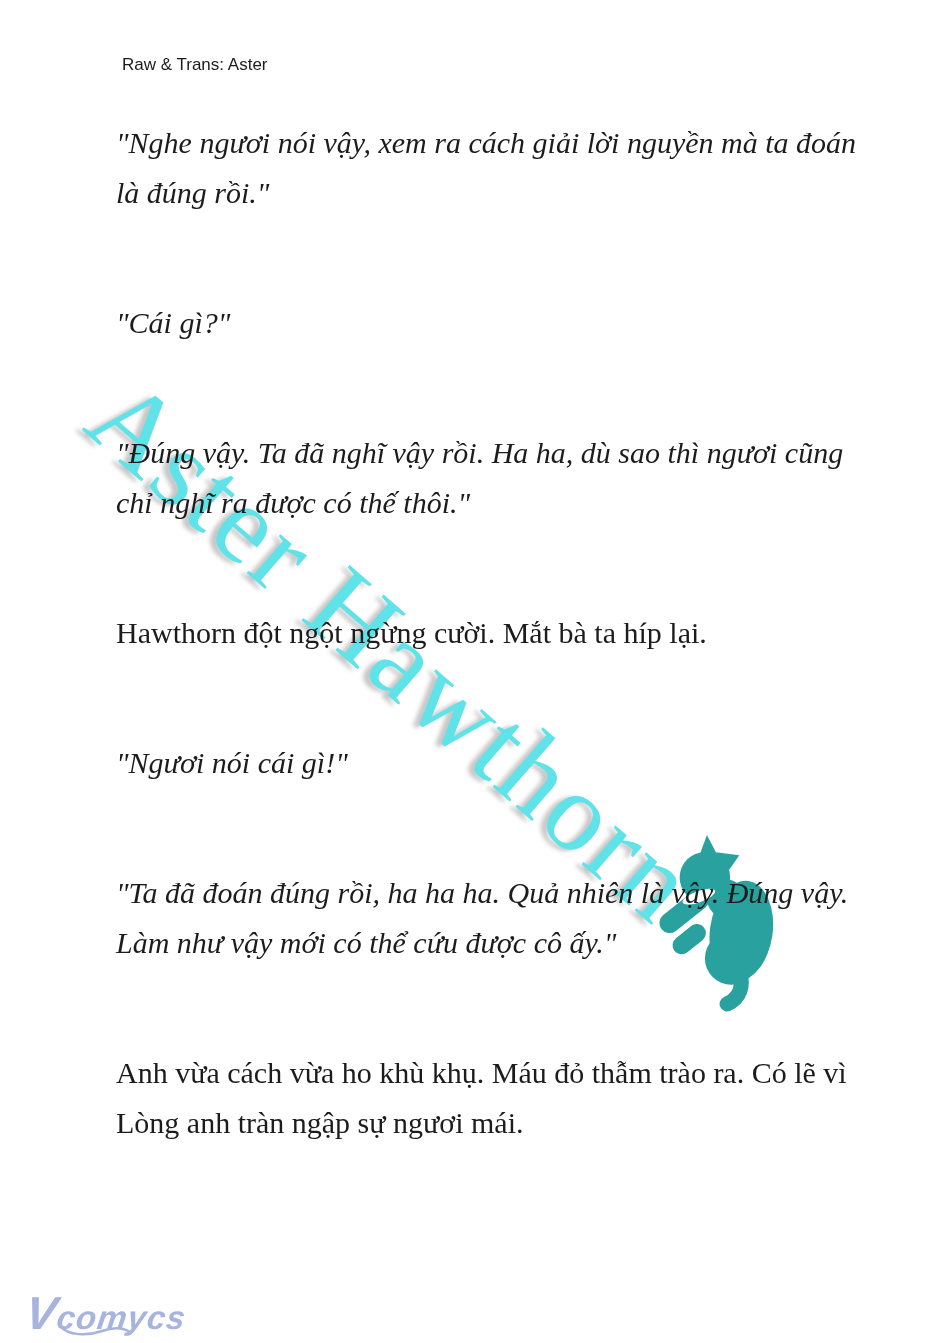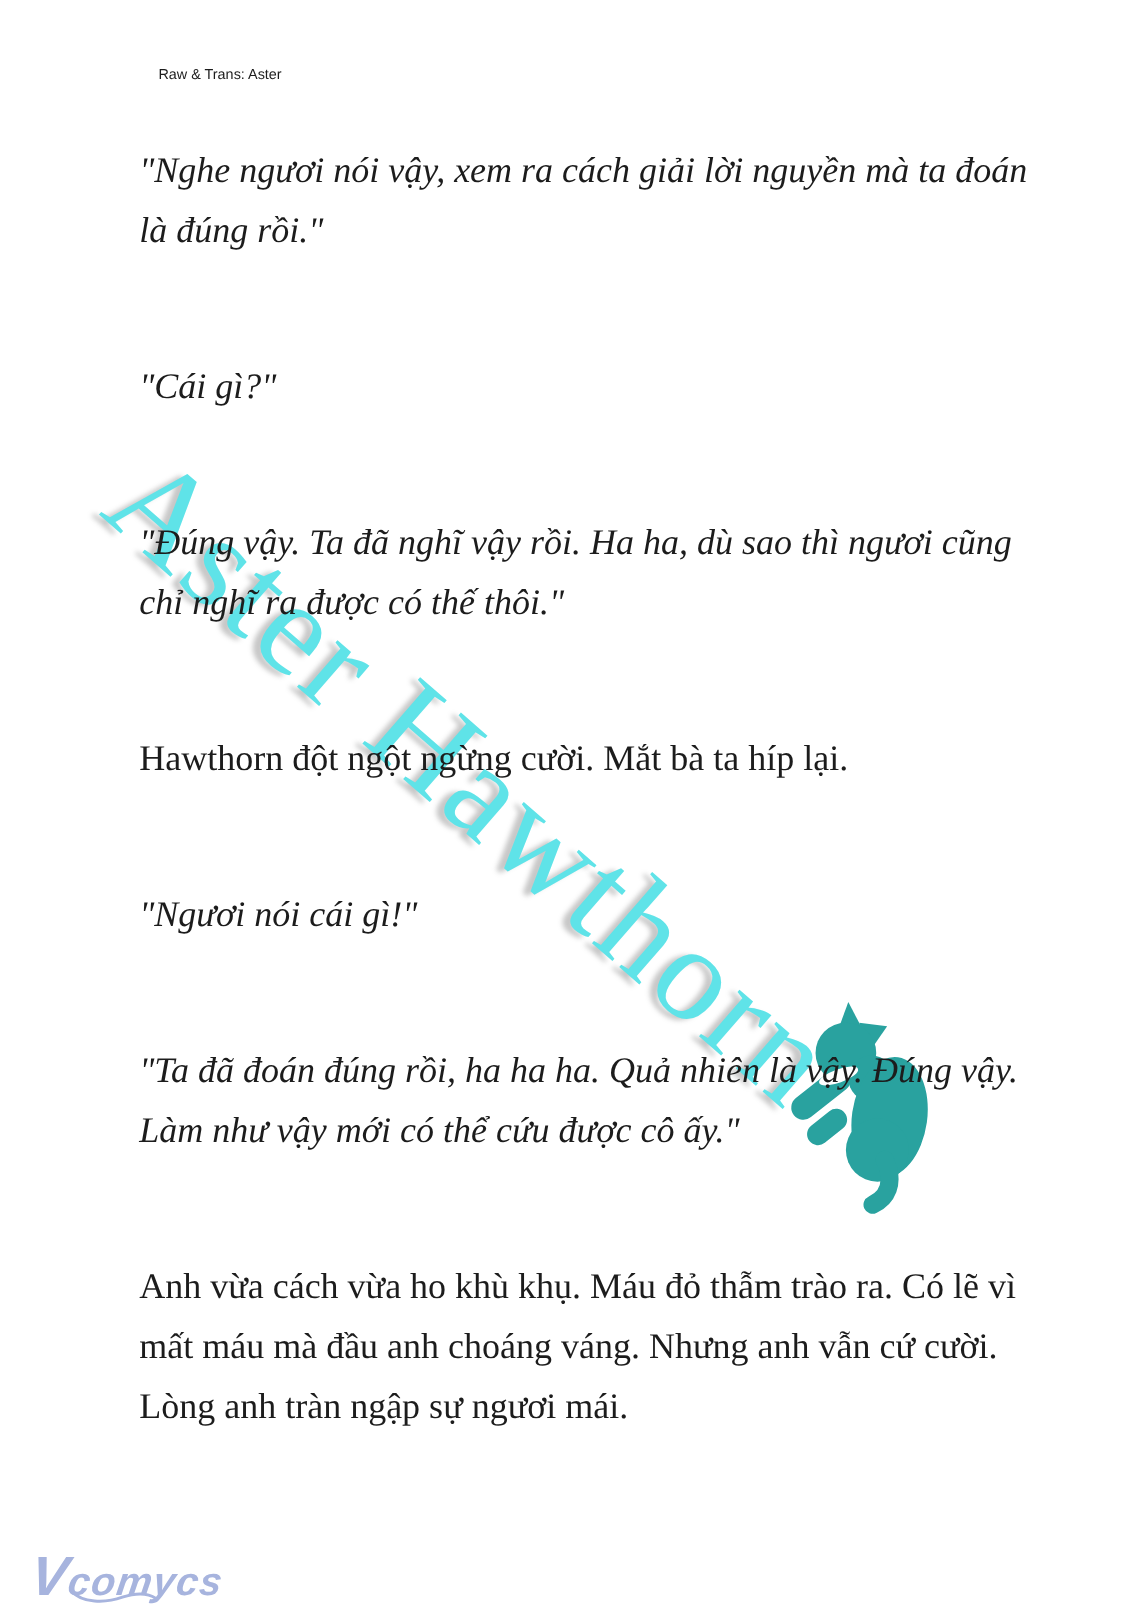--- a/index.html
+++ b/index.html
@@ -8,24 +8,24 @@
     width: 950px;
     height: 1343px;
     background: #ffffff;
     overflow: hidden;
     font-family: "Liberation Serif", serif;
   }
 
   
   .header-credit {
     position: absolute;
-    left: 132px;
+    left: 122px;
     top: 55px;
     font-family: "Liberation Sans", sans-serif;
-    font-size: 12px;
+    font-size: 17px;
     color: #1c1c1c;
     z-index: 3;
   }
 
   
   .watermark {
     position: absolute;
     left: 148px;
     top: 352px;
     transform: rotate(41deg);
@@ -138,21 +138,20 @@
       <span class="line">"Ngươi nói cái gì!"</span>
     </p>
 
     <p class="para italic">
       <span class="line">"Ta đã đoán đúng rồi, ha ha ha. Quả nhiên là vậy. Đúng vậy.</span>
       <span class="line">Làm như vậy mới có thể cứu được cô ấy."</span>
     </p>
 
     <p class="para">
       <span class="line">Anh vừa cách vừa ho khù khụ. Máu đỏ thẫm trào ra. Có lẽ vì</span>
-      <span class="line">mất máu mà đầu anh choáng váng. Nhưng anh vẫn cứ cười.</span>
       <span class="line">Lòng anh tràn ngập sự ngươi mái.</span>
     </p>
 
   </main>
 
   <div class="logo">Vcomycs</div>
   <svg class="logo-flourish" width="74" height="16" viewBox="0 0 74 16" xmlns="http://www.w3.org/2000/svg">
     <path d="M2,4 C10,14 30,14 44,9 C56,5 66,6 72,10" fill="none" stroke="#A7B4DE" stroke-width="2.5" stroke-linecap="round"></path>
   </svg>
 

